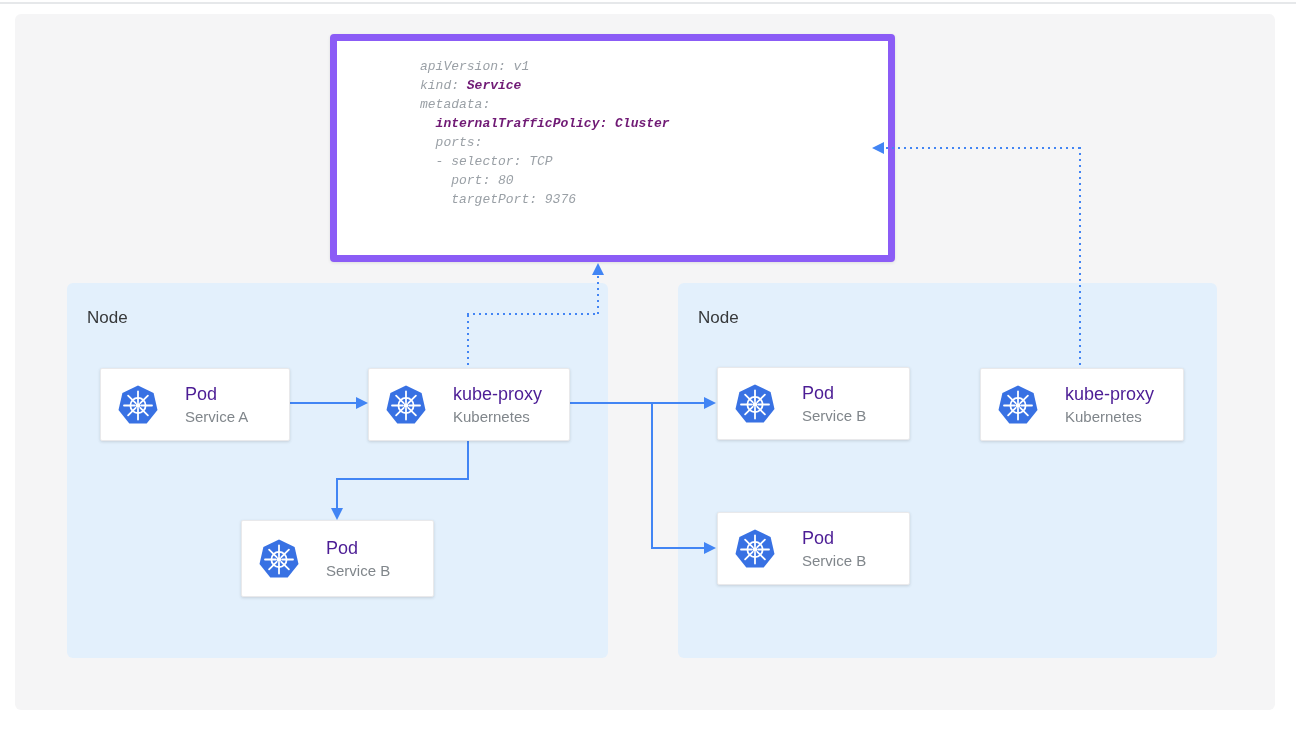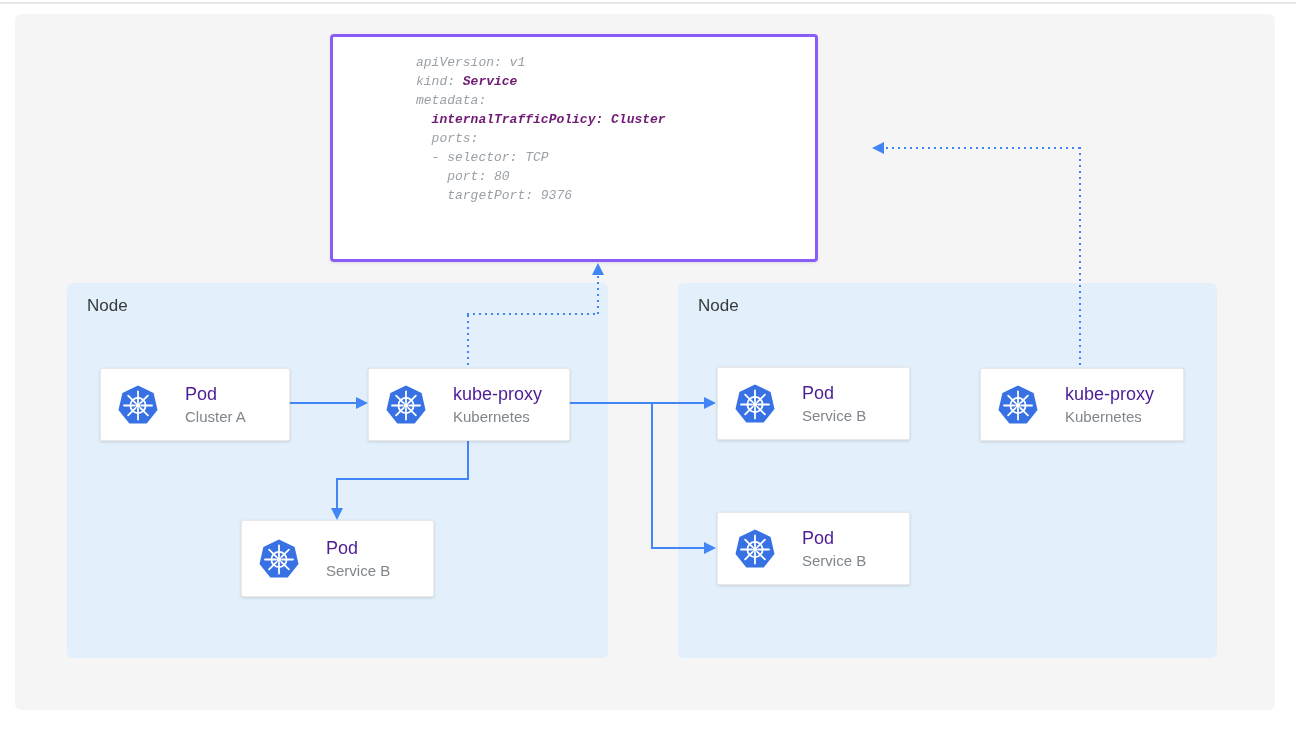--- a/index.html
+++ b/index.html
@@ -26,23 +26,23 @@
     left: 15px; top: 14px;
     width: 1260px; height: 696px;
     background: #f5f5f6;
     border-radius: 6px;
   }
 
   
   .yaml-card {
     position: absolute;
     left: 330px; top: 34px;
-    width: 488px; height: 228px;
+    width: 565px; height: 228px;
     background: #ffffff;
-    border: 3px solid #8b5cf6;
+    border: 7px solid #8b5cf6;
     border-radius: 4px;
     box-shadow: 0 1px 3px rgba(60,64,67,0.12);
     padding: 16px 10px 0 83px;
   }
   .yaml-code {
     font-family: "Liberation Mono", "DejaVu Sans Mono", monospace;
     font-style: italic;
     font-size: 13px;
     line-height: 19px;
     color: #9aa0a6;
@@ -53,21 +53,21 @@
   
   .node {
     position: absolute;
     background: #e3f0fc;
     border-radius: 6px;
   }
   .node-left  { left: 67px;  top: 283px; width: 541px; height: 375px; }
   .node-right { left: 678px; top: 283px; width: 539px; height: 375px; }
   .node-label {
     position: absolute;
-    left: 20px; top: 13px;
+    left: 20px; top: 25px;
     font-size: 17px;
     color: #37393b;
   }
 
   
   .card {
     position: absolute;
     height: 73px;
     background: #ffffff;
     border: 1px solid #e9e9eb;
@@ -177,21 +177,21 @@
   <div class="seg dot-v" style="left:1079px; top:147px; height:220px;"></div>
   <div class="seg dot-h" style="left:886px; top:147px; width:194px;"></div>
   <div class="head head-left" style="left:872px; top:142px;"></div>
 
   <div class="card card-pod-a">
     <svg class="k8s-icon" viewBox="0 0 42 42">
         <use href="#k8s-logo"></use>
       </svg>
     <div class="card-text">
       <div class="card-title">Pod</div>
-      <div class="card-subtitle">Cluster A</div>
+      <div class="card-subtitle">Service A</div>
     </div>
   </div>
 
   <div class="card card-kp-left">
     <svg class="k8s-icon" viewBox="0 0 42 42">
         <use href="#k8s-logo"></use>
       </svg>
     <div class="card-text">
       <div class="card-title">kube-proxy</div>
       <div class="card-subtitle">Kubernetes</div>

